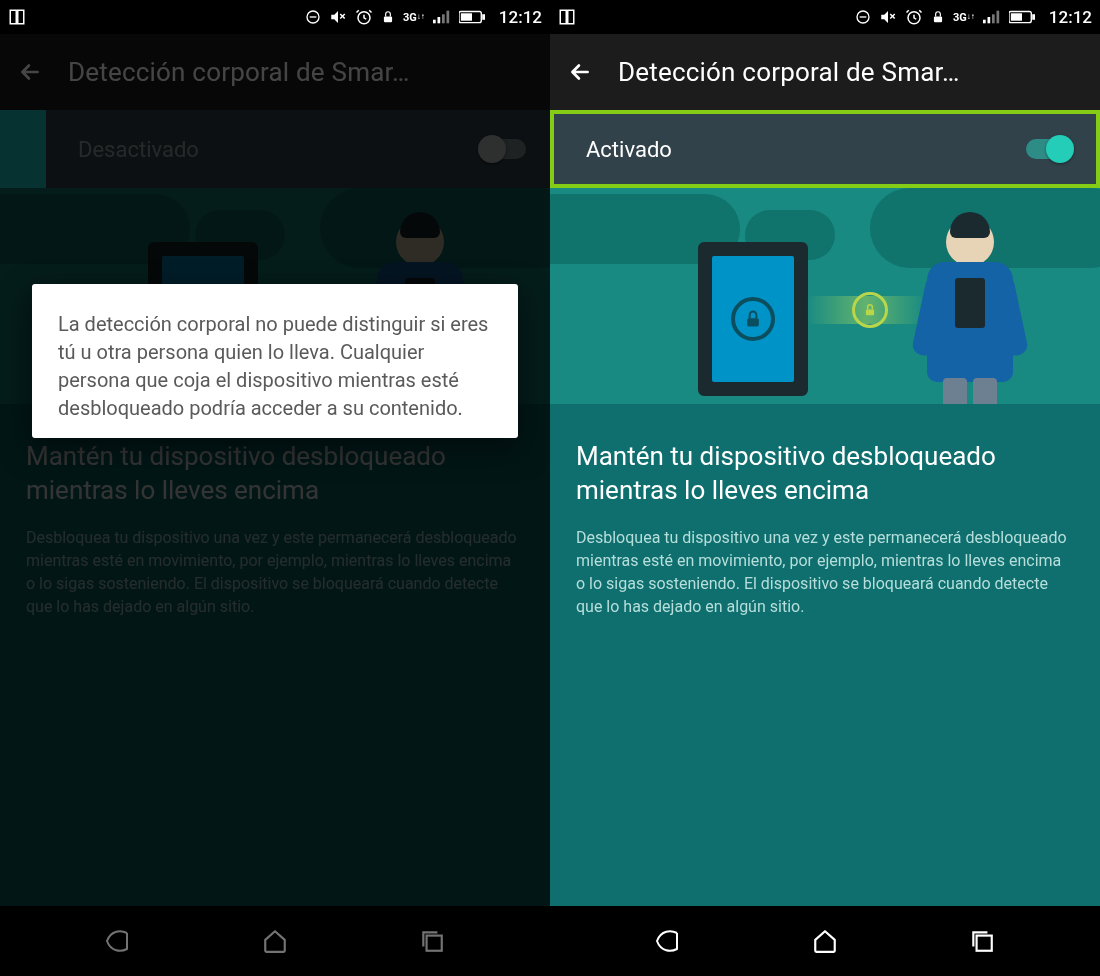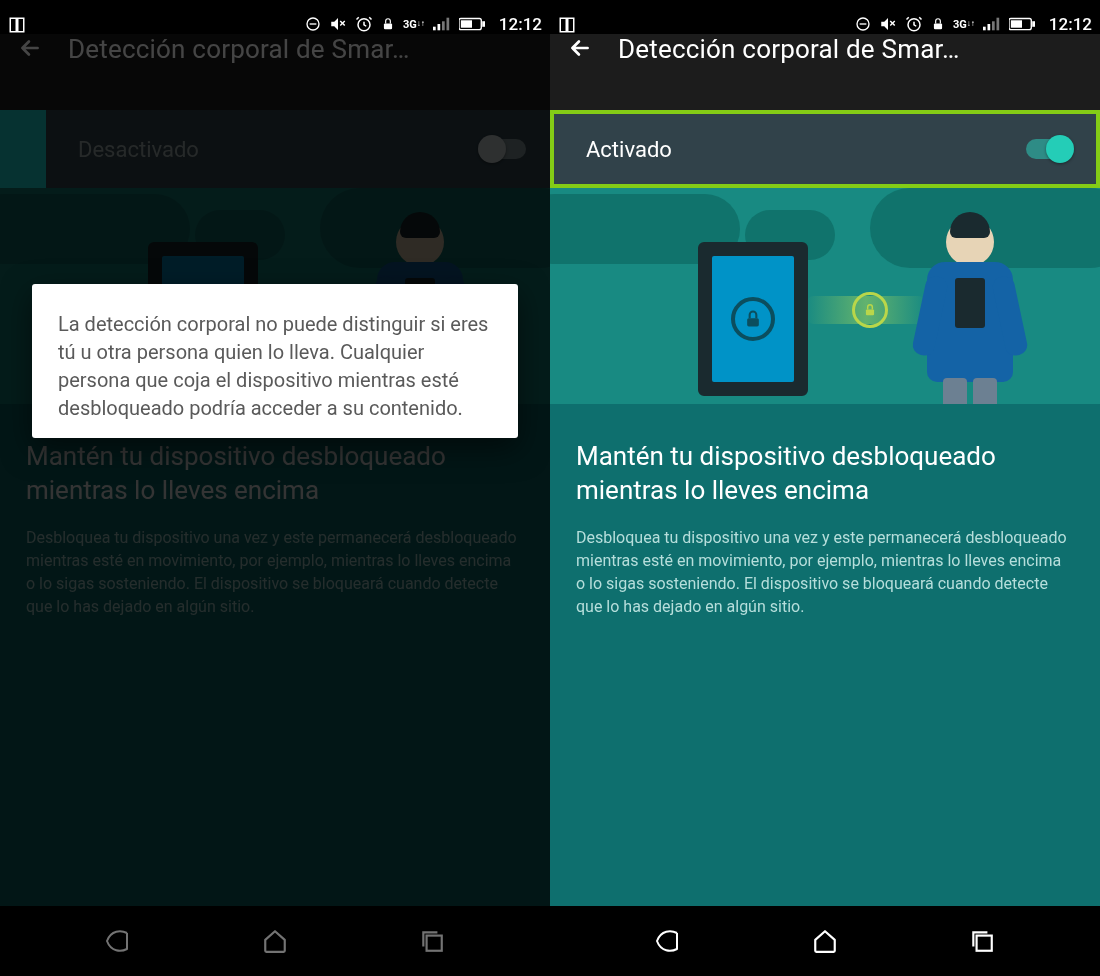--- a/index.html
+++ b/index.html
@@ -15,37 +15,37 @@
     position: relative;
     background: #0e6f6e;
     display: flex; flex-direction: column;
     overflow: hidden;
   }
   
   .statusbar {
     height: 34px;
     background: #000;
     color: #fff;
-    display: flex; align-items: flex-end;
+    display: flex; align-items: center;
     padding: 0 8px;
     font-size: 15px;
     font-weight: 500;
   }
   .statusbar .left { display: flex; align-items: center; gap: 6px; }
   .statusbar .right { margin-left: auto; display: flex; align-items: center; gap: 8px; }
   .statusbar .clock { margin-left: 6px; font-size: 17px; }
   .sb-icon { display: inline-flex; align-items: center; justify-content: center; }
   .sb-icon svg { display: block; }
 
   
   .appbar {
     height: 76px;
     background: #1c1c1c;
     color: #fff;
-    display: flex; 
+    display: flex; align-items: center;
     padding: 0 16px;
   }
   .appbar .back { width: 28px; height: 28px; display: flex; align-items: center; justify-content: center; margin-right: 24px;}
   .appbar .title { font-size: 26px; font-weight: 400; letter-spacing: 0.2px; white-space: nowrap; overflow: hidden; text-overflow: ellipsis; flex: 1; }
 
   
   .togglerow {
     height: 78px;
     background: #31424a;
     display: flex; align-items: center;

